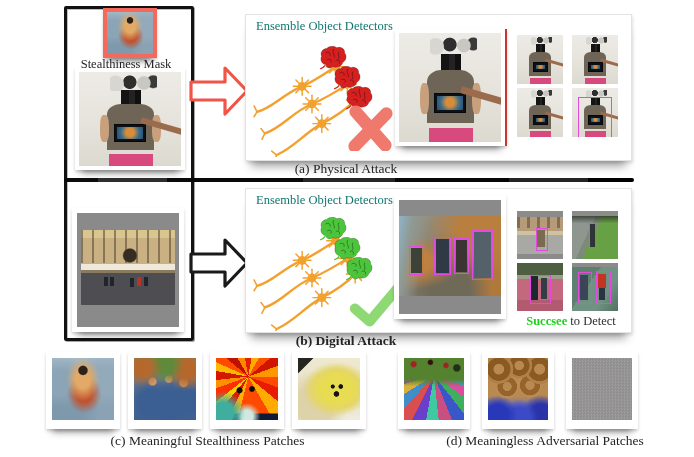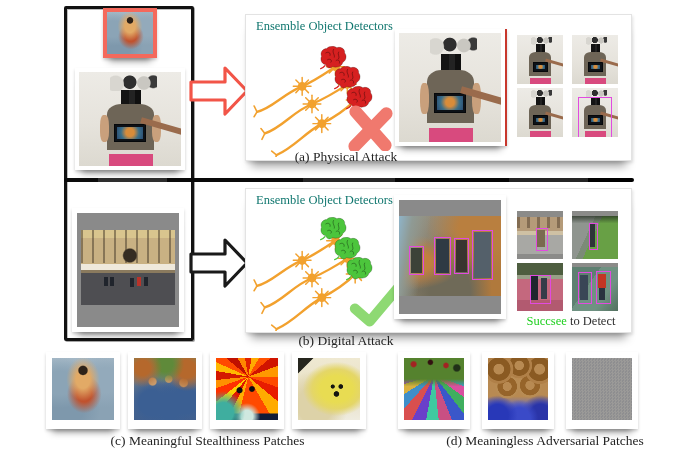--- a/index.html
+++ b/index.html
@@ -109,25 +109,25 @@
     linear-gradient(180deg,#4e5e40 0 26%,#98a088 26% 34%,#c4687e 34% 78%,#b25a70 78% 100%);}
   .scene-wetroad{background:
     linear-gradient(180deg,#8b8b89 0 8%, rgba(0,0,0,0) 8%),
     linear-gradient(125deg,#5e8071 0 40%,#6f9282 40% 70%,#52705f 100%);}
   .sfig{position:absolute;}
 
   .result-line{position:absolute;text-align:center;font-size:12.5px;color:#2e2e2e;}
   .result-a{left:260px;top:126px;width:125px;}
   .result-b{left:260px;top:125px;width:130px;}
   .hl-fail{font-weight:bold;color:var(--fail-red);}
-  .hl-succ{font-weight:normal;color:var(--success-green);}
+  .hl-succ{font-weight:bold;color:var(--success-green);}
 
   .caption{position:absolute;text-align:center;font-size:13.5px;color:#242424;}
-  .cap-a{left:246px;top:149px;width:200px;}
-  .cap-b{left:246px;top:333px;width:200px;}
+  .cap-a{left:246px;top:161px;width:200px;}
+  .cap-b{left:246px;top:333px;width:200px;font-weight:bold;}
   .cap-c{left:40px;top:433px;width:335px;}
   .cap-d{left:390px;top:433px;width:310px;}
 
   
   .patch-row{position:absolute;display:flex;}
   .row-c{left:46px;top:352px;gap:8px;}
   .row-d{left:398px;top:352px;gap:12px;}
   .patch-card{width:62px;height:62px;padding:6px 6px 9px;background:#fff;position:relative;
               box-shadow:0 2px 3px rgba(0,0,0,.18),0 9px 7px -6px rgba(0,0,0,.42);}
   .patch-card .pimg{width:62px;height:62px;}
@@ -223,20 +223,21 @@
   </defs>
 </svg>
 
 <div class="canvas">
 
   <div class="abs sketch-box"></div>
 
   <div class="abs pcard mask-card">
     <div class="pimg paint-baby"></div>
   </div>
+  <div class="abs mask-label">Stealthiness Mask</div>
 
   <div class="abs pcard" style="left:75px;top:68px;width:102px;height:94px;padding:4px;">
     <div class="pimg person-scene">
       <div class="p-drone"></div>
       <div class="p-head"></div>
       <div class="p-shirt"></div>
       <div class="p-arm-l"></div>
       <div class="p-arm-r"></div>
       <div class="p-tablet"></div>
       <div class="p-pants"></div>

